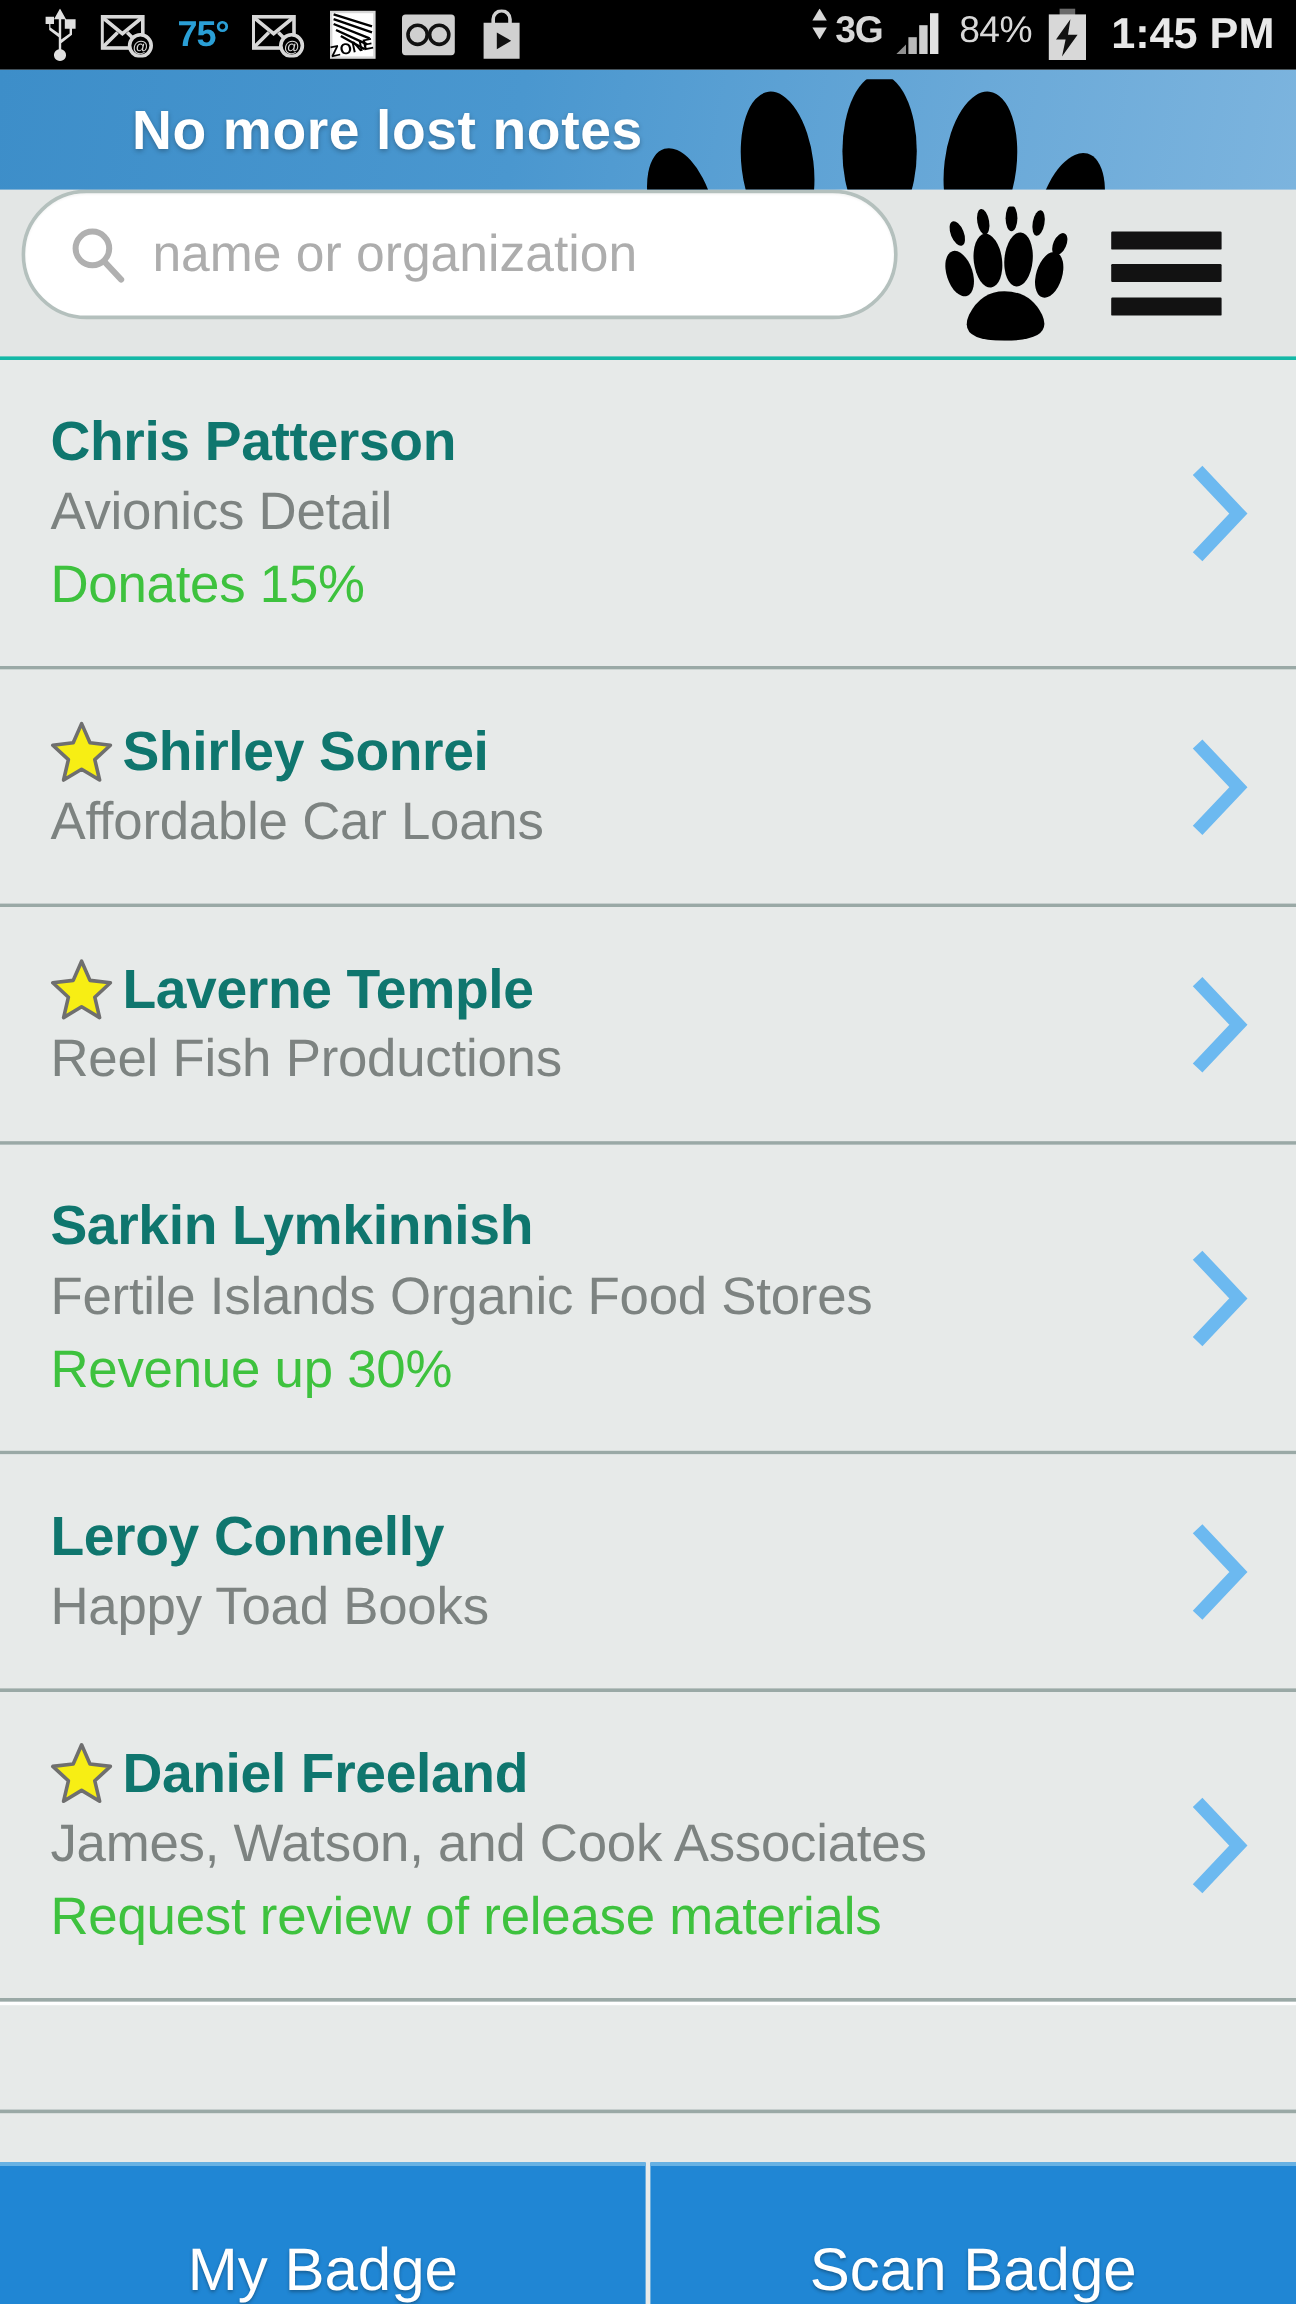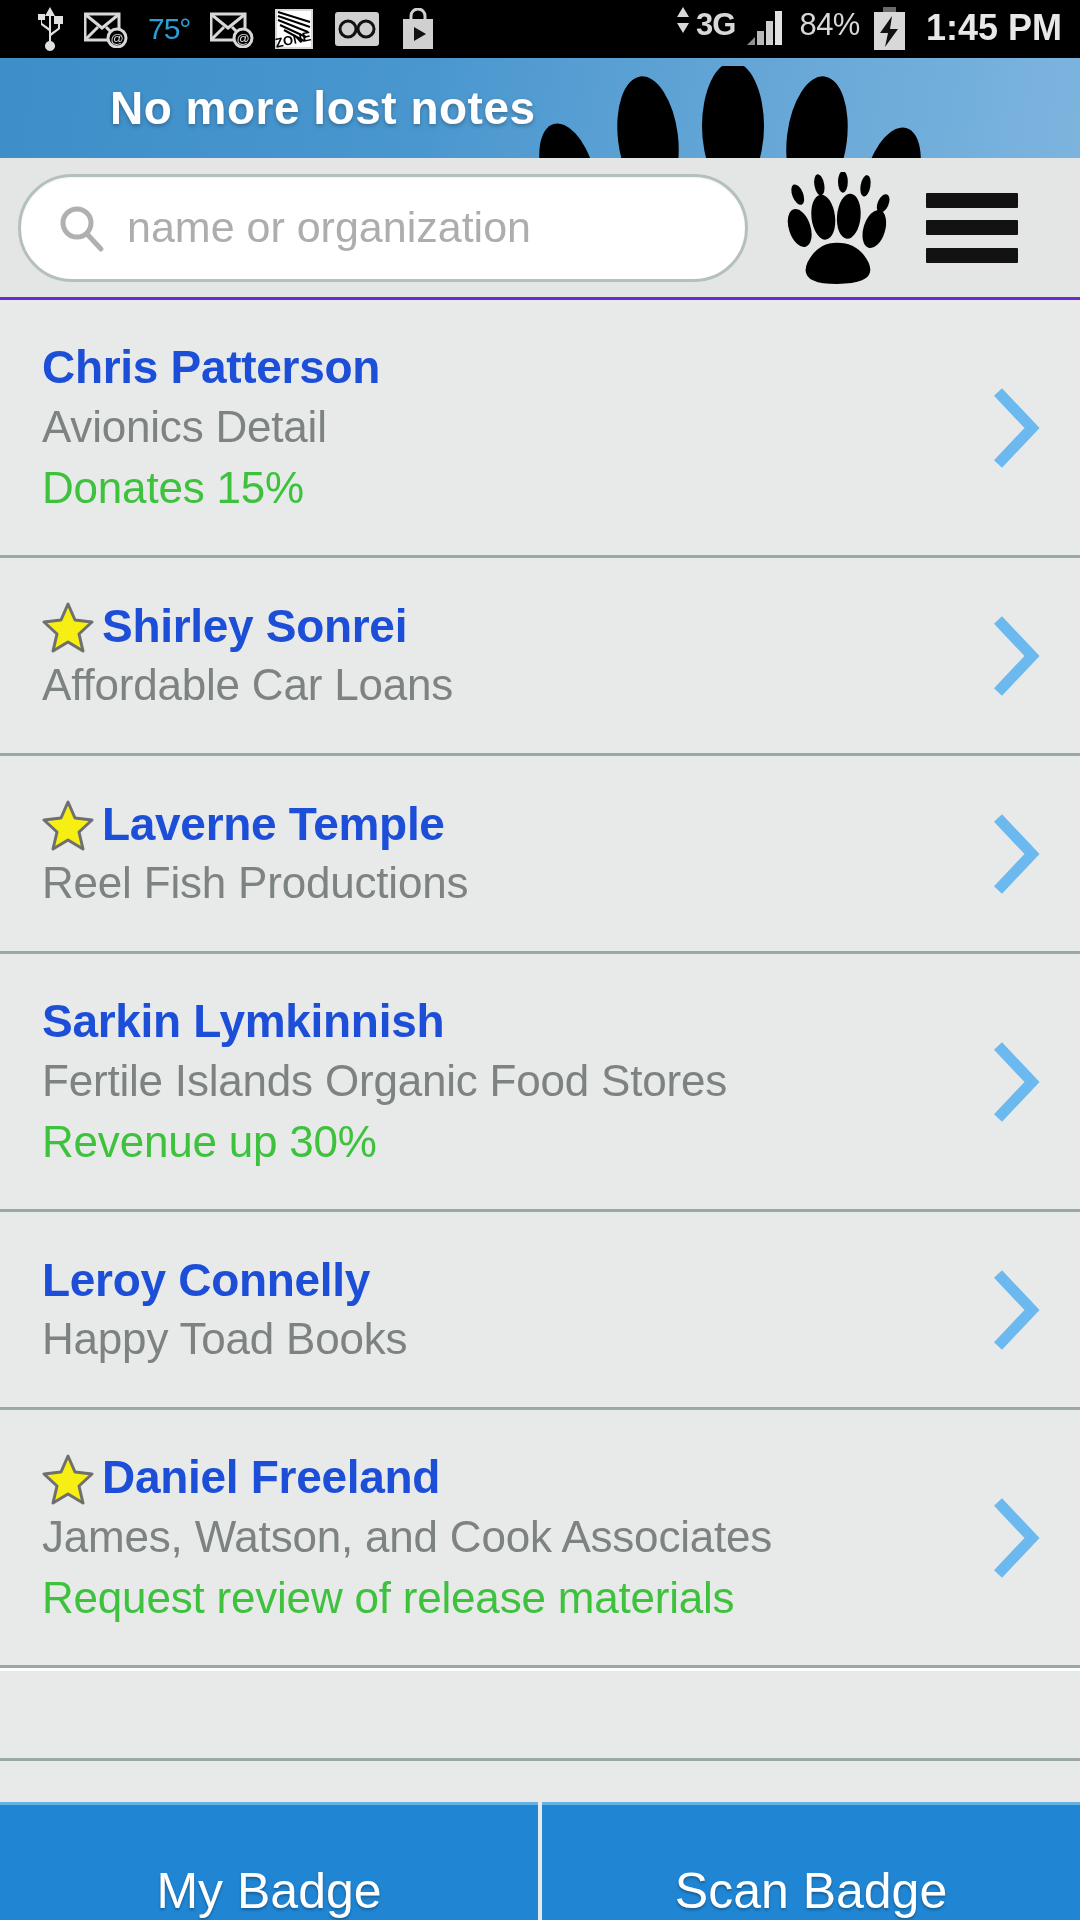--- a/index.html
+++ b/index.html
@@ -16,21 +16,21 @@
     height:58px; width:1080px;
     background:#000;
     display:flex; align-items:center;
     padding:0 14px;
     position:relative; z-index:40;
   }
   .sb-left{ display:flex; align-items:center; gap:20px; flex:1; padding-left:22px;}
   .sb-right{ display:flex; align-items:flex-start; gap:10px; padding-right:4px;}
   .sb-ico{ display:block; }
   .sb-temp{
-    color:#2a9fd6; font-size:30px; font-weight:400;
+    color:#2a9fd6; font-size:30px; font-weight:700;
     font-family:"Liberation Sans", sans-serif; letter-spacing:-1px;
   }
   .sb-3g{ color:#d8d8d8; font-size:31px; font-weight:700; letter-spacing:-1px;}
   .sb-pct{ color:#d8d8d8; font-size:31px; font-weight:400; letter-spacing:-0.5px;}
   .sb-time{ color:#e8e8e8; font-size:36px; font-weight:700; letter-spacing:0px; margin-left:8px;}
   .sb-updown{ display:flex; flex-direction:column; gap:2px; margin-right:-4px;}
 
   
   .banner{
     position:relative;
@@ -53,22 +53,22 @@
     position:absolute;
     left:520px; top:8px;
     width:420px; height:200px;
   }
 
   
   .searchbar{
     position:relative;
     height:142px; width:1080px;
     background:#e3e6e5;
-    border-bottom:3px solid #6d28d9;
-    display:flex; align-items:center;
+    border-bottom:3px solid #14b8a6;
+    display:flex; 
     padding:0 18px;
     z-index:20;
   }
   .search-field{
     flex:1;
     height:108px;
     max-width:730px;
     background:#ffffff;
     border:3px solid #b4c0bd;
     border-radius:56px;
@@ -104,24 +104,24 @@
     padding:30px 120px 30px 42px;
     display:flex;
     flex-direction:column;
     justify-content:center;
   }
   .row.two-line{ height:198px; }
   .row.three-line{ height:258px; }
   .row-name{
     font-size:46px;
     font-weight:700;
-    color:#1d4ed8;
+    color:#0f766e;
     line-height:1.18;
     letter-spacing:-0.3px;
-    display:flex; align-items:flex-end;
+    display:flex; align-items:center;
     white-space:nowrap;
   }
   .row-org{
     font-size:44px;
     font-weight:400;
     color:#7d8381;
     line-height:1.25;
     margin-top:4px;
     letter-spacing:-0.2px;
     white-space:nowrap;

